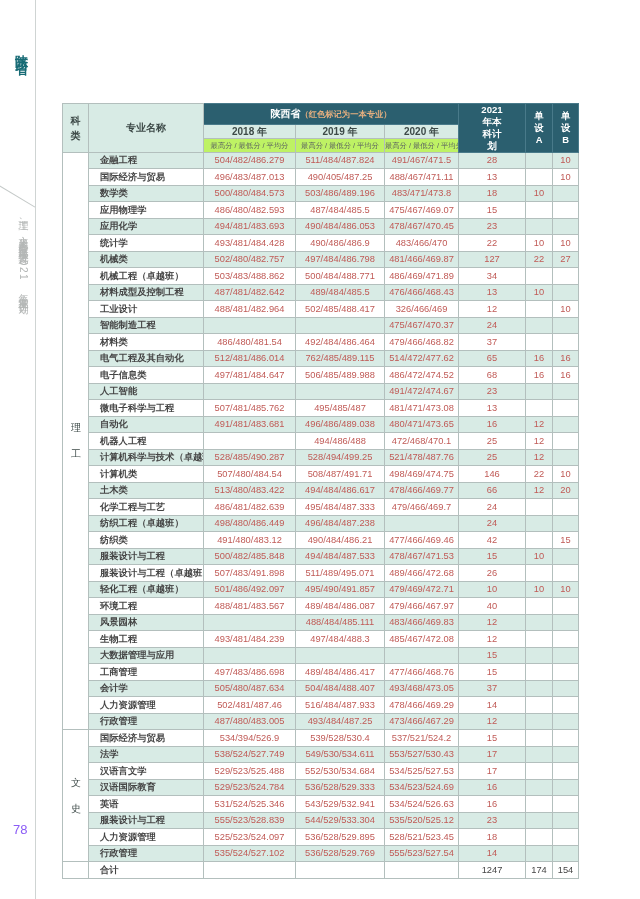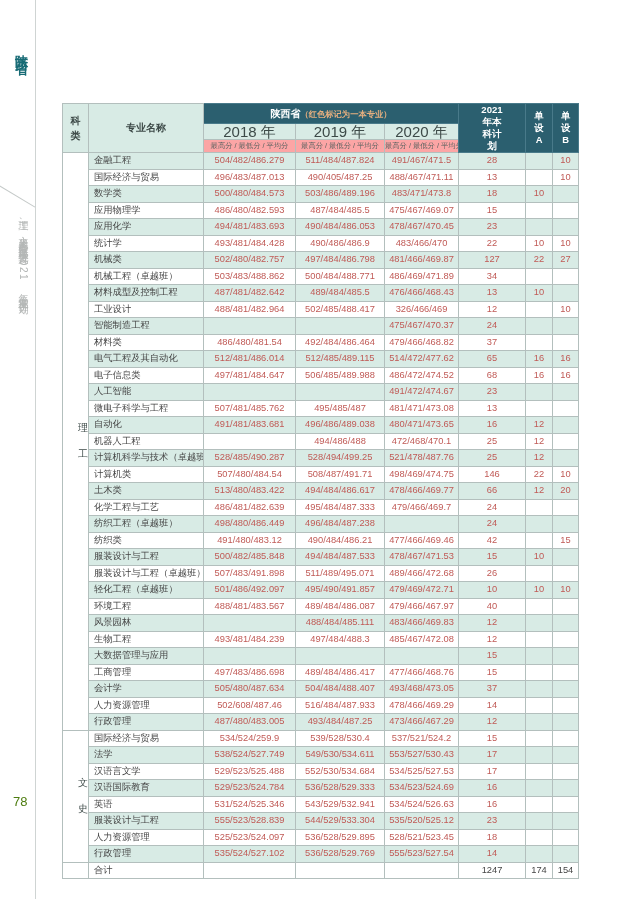--- a/index.html
+++ b/index.html
@@ -16,50 +16,50 @@
   .diag{position:absolute;left:-1px;top:185px;width:42px;height:1px;background:#c4c9c8;
         transform:rotate(31deg);transform-origin:left center;}
   .province-tab{
     position:absolute;left:12px;top:44px;writing-mode:vertical-rl;
     font-size:13px;font-weight:bold;color:var(--tabteal);letter-spacing:4px;
   }
   .side-caption{
     position:absolute;left:16px;top:213px;writing-mode:vertical-rl;
     font-size:10px;color:#b4b7b6;letter-spacing:1.5px;
   }
-  .page-number{position:absolute;left:13px;top:794px;font-size:13px;color:#4d7c0f;}
+  .page-number{position:absolute;left:13px;top:822px;font-size:13px;color:#8b5cf6;}
 
   
   table.score-table{
     position:absolute;left:62px;top:103px;width:516px;
     border-collapse:collapse;table-layout:fixed;
     font-size:9.3px;line-height:1;border-radius:25px;
   }
   .score-table th,.score-table td{
     border:1px solid var(--bd);padding:0;text-align:center;vertical-align:middle;
     overflow:hidden;white-space:nowrap;
   }
   .score-table{border:1px solid var(--bdo);}
   
   thead tr.r1 th{height:19px;}
-  thead tr.r2 th{height:13px;font-size:15px;background:var(--rowgreen);color:#3d4a48;font-weight:normal;}
-  thead tr.r3 th{height:12px;font-size:7.3px;background:#fca5a5;color:#5c6361;font-weight:normal;}
+  thead tr.r2 th{height:13px;font-size:10px;background:var(--rowgreen);color:#3d4a48;font-weight:bold;}
+  thead tr.r3 th{height:12px;font-size:7.3px;background:#bef264;color:#5c6361;font-weight:normal;}
   th.light{background:var(--rowgreen);color:#3d4a48;font-size:10px;font-weight:bold;}
   th.dark{background:var(--teal);color:#ffffff;border-color:#497a8a;}
   th.cat-h{white-space:normal;word-break:break-all;line-height:1.5;padding:0 7px;}
   th.province-h{font-size:10px;font-weight:bold;}
   th.province-h .note{color:var(--note);font-size:8.3px;font-weight:bold;}
   th.plan-h{white-space:normal;line-height:1.25;font-size:9.6px;font-weight:bold;padding:0 21px;}
   th.single-h{white-space:normal;word-break:break-all;line-height:1.3;font-size:9.4px;font-weight:bold;padding:0 8px;}
   
   tbody td{height:15.5px;}
   tbody tr.g{background:var(--rowgreen);}
   td.cat{background:#ffffff;white-space:normal;word-break:break-all;line-height:2.6;
-         font-size:10px;color:#3d4a48;padding:0 15px;}
-  td.major{text-align:left;padding-left:5px;color:var(--ink);}
+         font-size:10px;color:#3d4a48;padding:0 8px;}
+  td.major{text-align:left;padding-left:11px;color:var(--ink);font-weight:bold;}
   td.num{color:var(--red);}
   tr.total td.num{color:var(--ink);}
 </style>
 </head>
 <body>
 
 <div class="page">
 
   <div class="v-line"></div>
   <div class="diag"></div>
@@ -206,21 +206,21 @@
           <td class="num">486/480/481.54</td>
           <td class="num">492/484/486.464</td>
           <td class="num">479/466/468.82</td>
           <td class="num">37</td>
           <td class="num"></td>
           <td class="num"></td>
         </tr>
         <tr class="g">
           <td class="major">电气工程及其自动化</td>
           <td class="num">512/481/486.014</td>
-          <td class="num">512/485/489.115</td>
+          <td class="num">762/485/489.115</td>
           <td class="num">514/472/477.62</td>
           <td class="num">65</td>
           <td class="num">16</td>
           <td class="num">16</td>
         </tr>
         <tr>
           <td class="major">电子信息类</td>
           <td class="num">497/481/484.647</td>
           <td class="num">506/485/489.988</td>
           <td class="num">486/472/474.52</td>
@@ -394,40 +394,40 @@
           <td class="major">会计学</td>
           <td class="num">505/480/487.634</td>
           <td class="num">504/484/488.407</td>
           <td class="num">493/468/473.05</td>
           <td class="num">37</td>
           <td class="num"></td>
           <td class="num"></td>
         </tr>
         <tr>
           <td class="major">人力资源管理</td>
-          <td class="num">502/608/487.46</td>
+          <td class="num">502/481/487.46</td>
           <td class="num">516/484/487.933</td>
           <td class="num">478/466/469.29</td>
           <td class="num">14</td>
           <td class="num"></td>
           <td class="num"></td>
         </tr>
         <tr class="g">
           <td class="major">行政管理</td>
           <td class="num">487/480/483.005</td>
           <td class="num">493/484/487.25</td>
           <td class="num">473/466/467.29</td>
           <td class="num">12</td>
           <td class="num"></td>
           <td class="num"></td>
         </tr>
         <tr>
           <td class="cat" rowspan="8">文史</td>
           <td class="major">国际经济与贸易</td>
-          <td class="num">534/524/259.9</td>
+          <td class="num">534/394/526.9</td>
           <td class="num">539/528/530.4</td>
           <td class="num">537/521/524.2</td>
           <td class="num">15</td>
           <td class="num"></td>
           <td class="num"></td>
         </tr>
         <tr class="g">
           <td class="major">法学</td>
           <td class="num">538/524/527.749</td>
           <td class="num">549/530/534.611</td>

